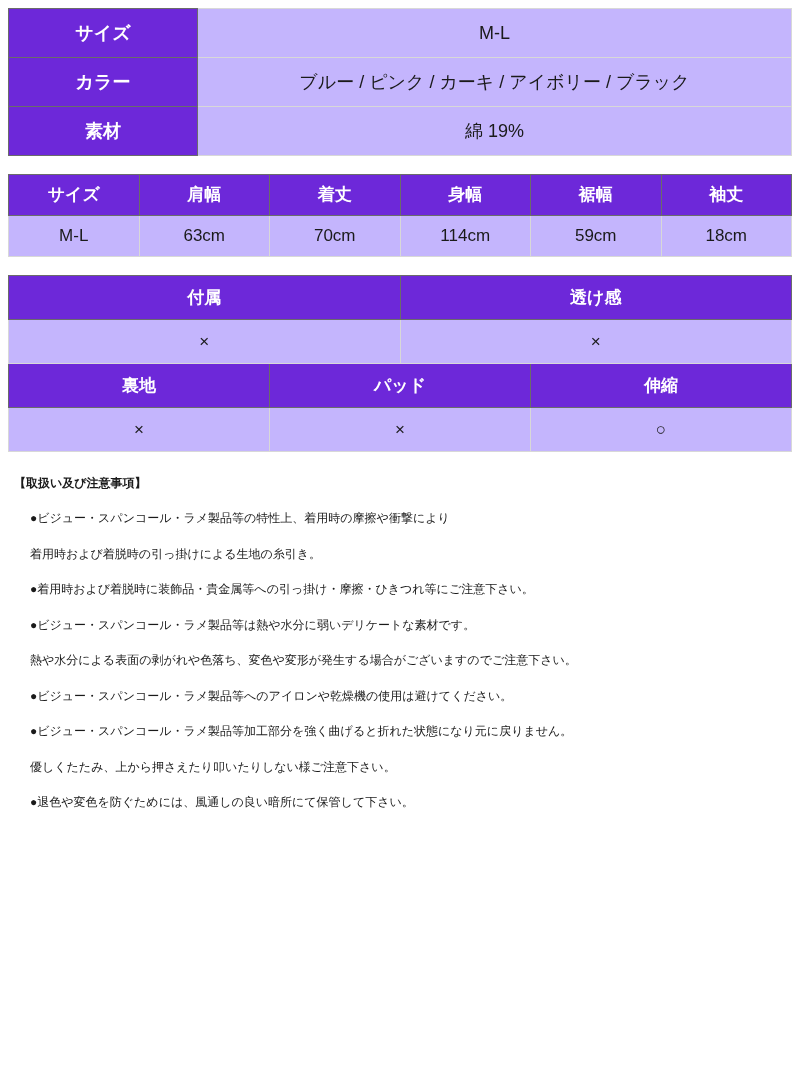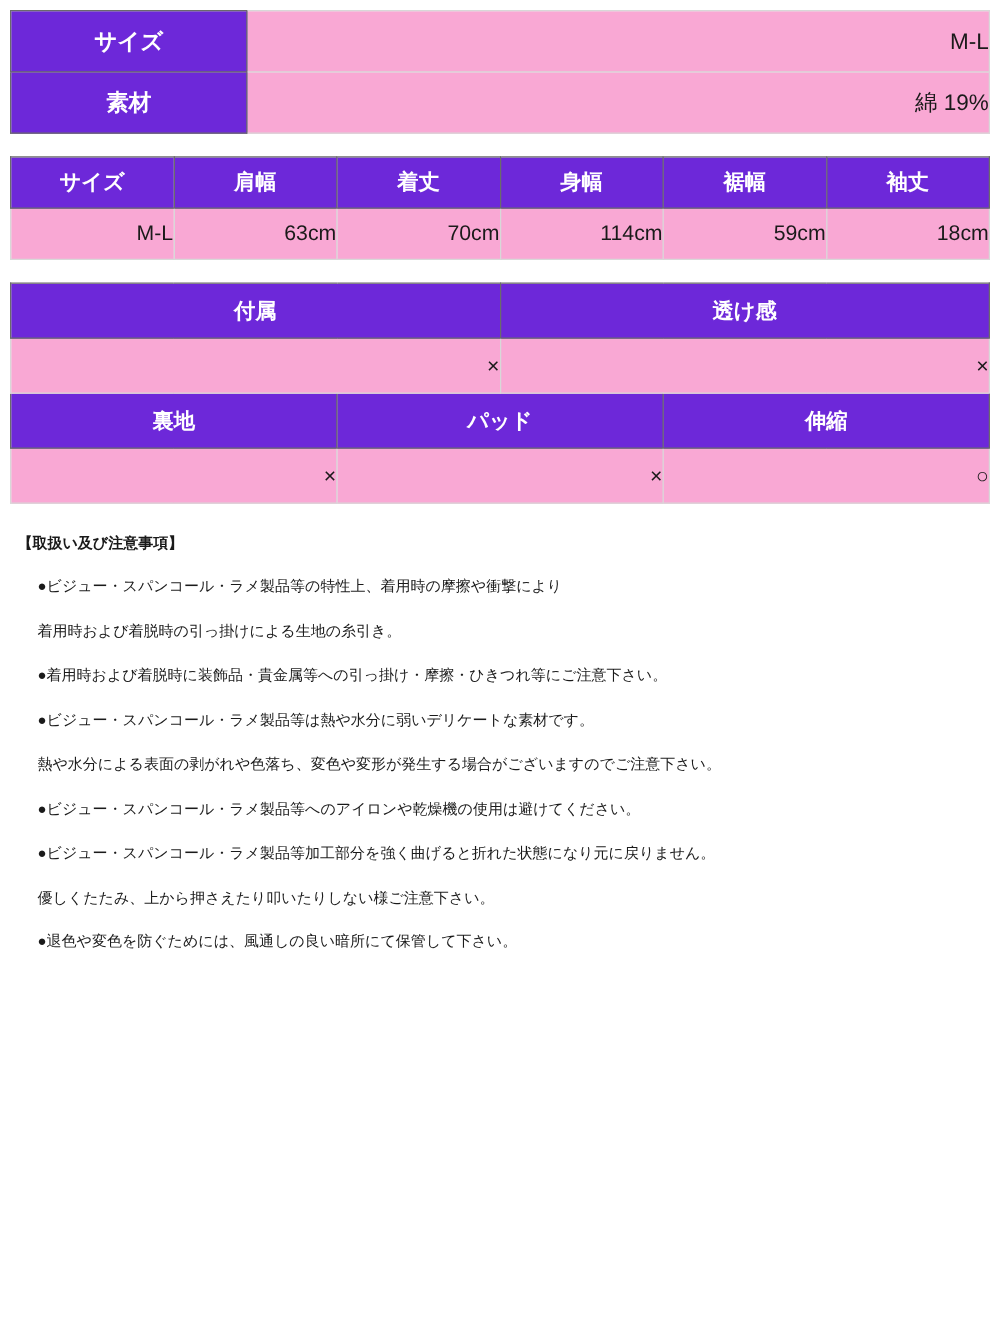--- a/index.html
+++ b/index.html
@@ -38,22 +38,21 @@
     height: 40px;
     line-height: 1.25;
   }
   .hdr {
     background: #6d28d9;
     color: #ffffff;
     font-weight: bold;
     border: 1px solid #6b6b6b;
   }
   .val {
-    background: #f9a8d4;
-    text-align: right;
+    background: #c4b5fd;
   }
   
   .t1 td { height: 48px; font-size: 18px; }
   .t1 .hdr { width: 188px; }
   
   .t2 td { height: 40px; font-size: 17px; }
   
   .t3 td { height: 43px; font-size: 17px; }
   .mark { font-size: 18px; letter-spacing: 0; }
 
@@ -76,20 +75,24 @@
 </head>
 <body>
 
 <div class="page">
 
   <table class="spec-table t1">
     <tbody>
       <tr>
         <td class="hdr">サイズ</td>
         <td class="val">M‐L</td>
+      </tr>
+      <tr>
+        <td class="hdr">カラー</td>
+        <td class="val">ブルー / ピンク / カーキ / アイボリー / ブラック</td>
       </tr>
       <tr>
         <td class="hdr">素材</td>
         <td class="val">綿 19%</td>
       </tr>
     </tbody>
   </table>
 
   <table class="spec-table t2">
     <tbody>

